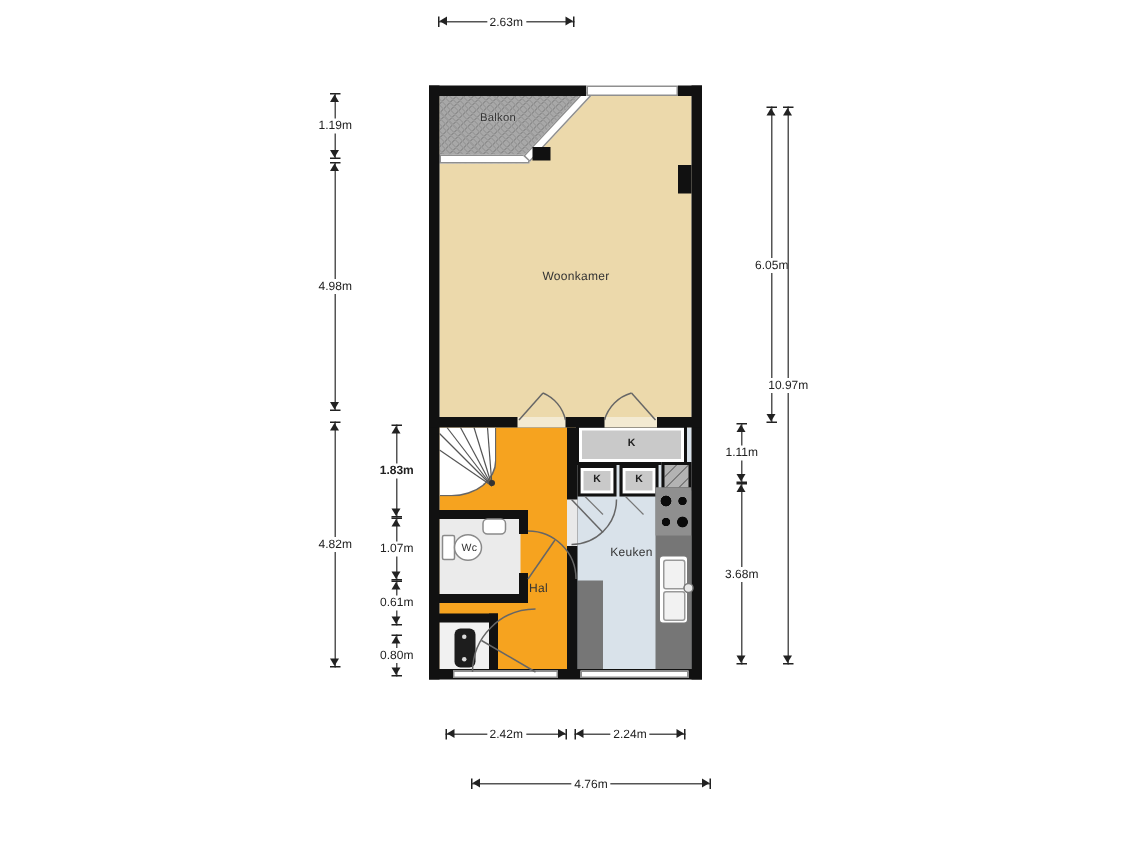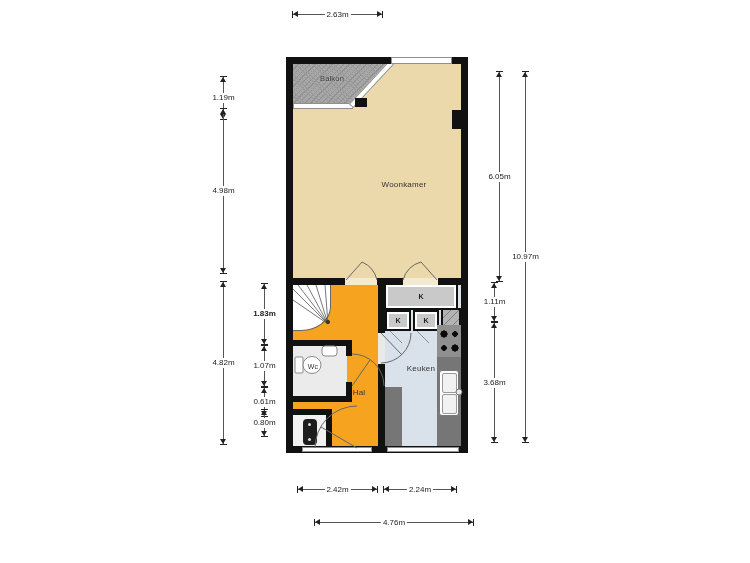--- a/index.html
+++ b/index.html
@@ -149,37 +149,37 @@
     </g>
     <g stroke="#8a8a8a" stroke-width="1">
       <rect x="295" y="357" width="8" height="16" rx="1" fill="#fff"></rect>
       <ellipse cx="312" cy="365" rx="9" ry="8.5" fill="#fff"></ellipse>
     </g>
     <rect x="322" y="346" width="15" height="10" rx="3" fill="#fff" stroke="#8a8a8a" stroke-width="1"></rect>
     <circle cx="459" cy="392" r="3" fill="#e8e8e8" stroke="#777" stroke-width="1"></circle>
   </svg>
 
   <div class="room-label" style="left:332px; top:78px; font-size:7.5px; text-shadow:0 0 2px #cfcfcf;">Balkon</div>
-  <div class="room-label" style="left:404px; top:184px;">Woonkamer</div>
+  <div class="room-label" style="left:384px; top:184px;">Woonkamer</div>
   <div class="room-label" style="left:359px; top:392px;">Hal</div>
   <div class="room-label" style="left:313px; top:366px; font-size:7px;">Wc</div>
   <div class="room-label" style="left:421px; top:368px;">Keuken</div>
   <div class="k-label" style="left:421px; top:296px;">K</div>
   <div class="k-label" style="left:398px; top:320px;">K</div>
   <div class="k-label" style="left:426px; top:320px;">K</div>
 
   <div class="dimh" style="left:292px; top:14px; width:91px;">
     <i class="tl"></i>
       <i class="al"></i>
       <i class="ar"></i>
       <i class="tr"></i>
     <span class="dlbl">2.63m</span>
   </div>
 
-  <div class="dimv" style="left:223px; top:76px; height:44px;">
+  <div class="dimv" style="left:223px; top:62px; height:44px;">
     <i class="tt"></i>
       <i class="au"></i>
       <i class="ad"></i>
       <i class="tb"></i>
     <span class="dlbl">1.19m</span>
   </div>
   <div class="dimv" style="left:223px; top:108px; height:166px;">
     <i class="tt"></i>
       <i class="au"></i>
       <i class="ad"></i>
@@ -208,29 +208,29 @@
       <i class="tb"></i>
     <span class="dlbl">1.07m</span>
   </div>
   <div class="dimv" style="left:264px; top:387px; height:30px;">
     <i class="tt"></i>
       <i class="au"></i>
       <i class="ad"></i>
       <i class="tb"></i>
     <span class="dlbl">0.61m</span>
   </div>
-  <div class="dimv" style="left:264px; top:409px; height:28px;">
+  <div class="dimv" style="left:264px; top:423px; height:28px;">
     <i class="tt"></i>
       <i class="au"></i>
       <i class="ad"></i>
       <i class="tb"></i>
     <span class="dlbl">0.80m</span>
   </div>
 
-  <div class="dimv" style="left:499px; top:71px; height:211px;">
+  <div class="dimv" style="left:514px; top:71px; height:211px;">
     <i class="tt"></i>
       <i class="au"></i>
       <i class="ad"></i>
       <i class="tb"></i>
     <span class="dlbl">6.05m</span>
   </div>
   <div class="dimv" style="left:494px; top:282px; height:40px;">
     <i class="tt"></i>
       <i class="au"></i>
       <i class="ad"></i>

